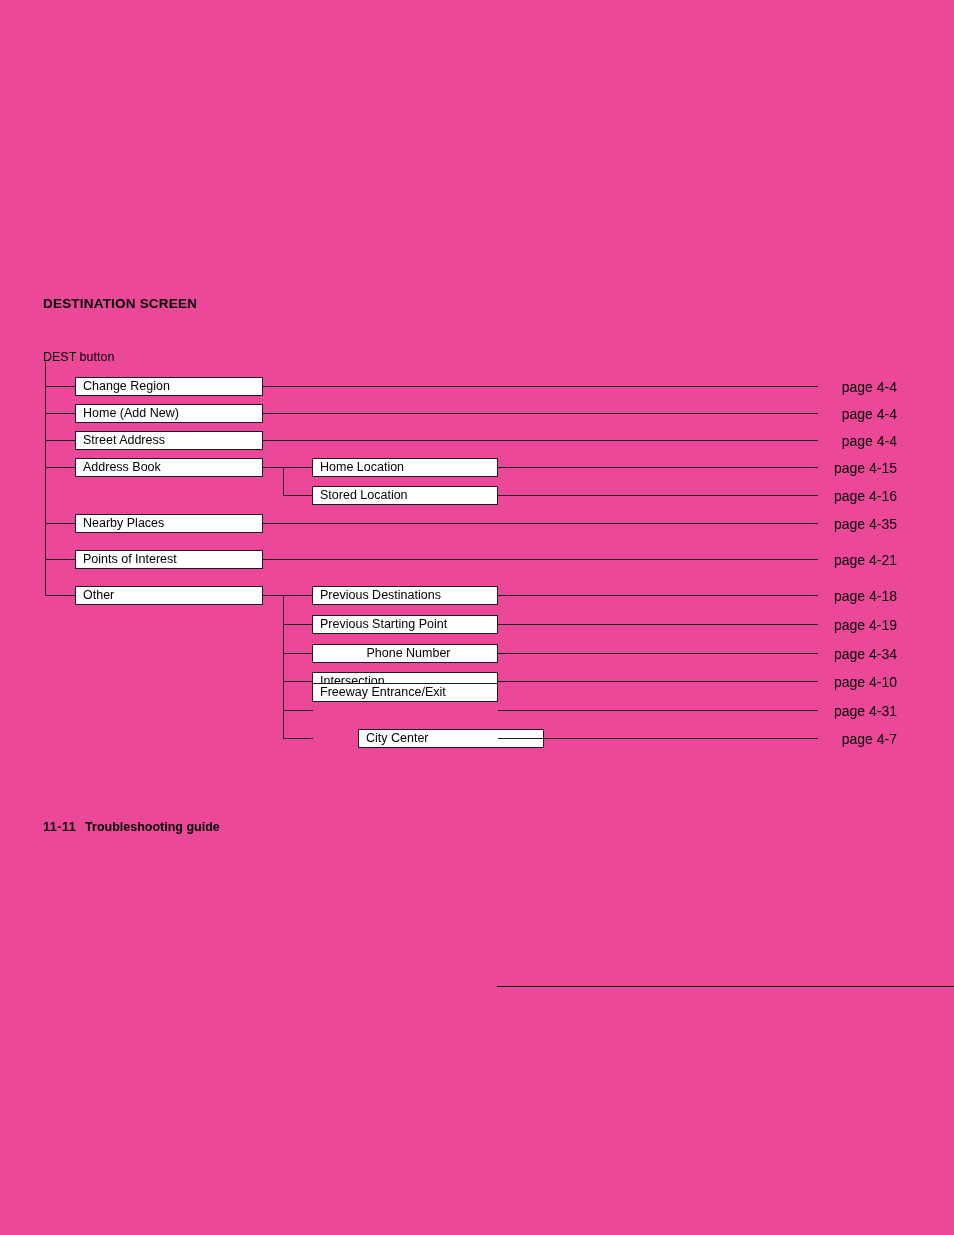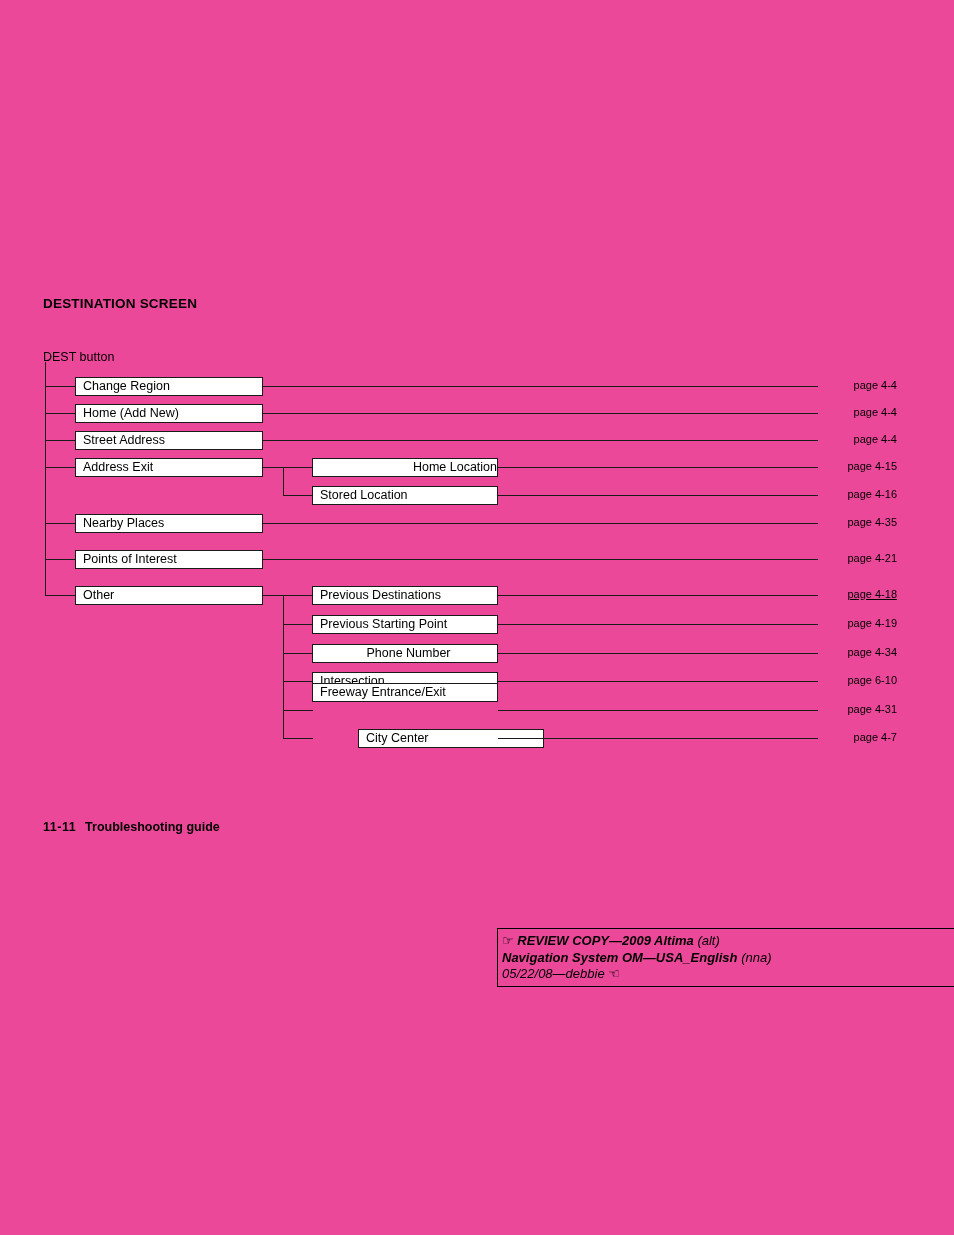--- a/index.html
+++ b/index.html
@@ -74,21 +74,21 @@
     padding-left: 7px;
     white-space: nowrap;
     overflow: hidden;
   }
   .node.level1 { left: 75px;  width: 188px; }
   .node.level2 { left: 312px; width: 186px; }
 
   
   .pageref {
     position: absolute;
-    font-size: 11px;
+    font-size: 14px;
     white-space: nowrap;
     text-align: right;
     right: 57px;
   }
 
   
   #footer-folio {
     position: absolute;
     left: 43px;
     top: 820px;
@@ -156,40 +156,40 @@
     <div class="hline" style="left:45px; top:523px; width:31px;"></div>
     <div class="hline" style="left:45px; top:559px; width:31px;"></div>
     <div class="hline" style="left:45px; top:595px; width:31px;"></div>
 
     <div class="node level1" style="top:377px;">Change Region</div>
 
     <div class="node level1" style="top:404px;">Home (Add New)</div>
 
     <div class="node level1" style="top:431px;">Street Address</div>
 
-    <div class="node level1" style="top:458px;">Address Exit</div>
+    <div class="node level1" style="top:458px;">Address Book</div>
 
     <div class="node level1" style="top:514px;">Nearby Places</div>
 
     <div class="node level1" style="top:550px;">Points of Interest</div>
 
     <div class="node level1" style="top:586px;">Other</div>
 
     <div class="hline" style="left:263px; top:386px; width:555px;"></div>
     <div class="hline" style="left:263px; top:413px; width:555px;"></div>
     <div class="hline" style="left:263px; top:440px; width:555px;"></div>
     <div class="hline" style="left:263px; top:523px; width:555px;"></div>
     <div class="hline" style="left:263px; top:559px; width:555px;"></div>
 
     <div class="hline" style="left:263px; top:467px; width:20px;"></div>
     <div class="vline" style="left:283px; top:467px; height:28px;"></div>
     <div class="hline" style="left:283px; top:467px; width:30px;"></div>
     <div class="hline" style="left:283px; top:495px; width:30px;"></div>
 
-    <div class="node level2" style="top:458px;text-align:right;">Home Location</div>
+    <div class="node level2" style="top:458px;">Home Location</div>
     <div class="node level2" style="top:486px;">Stored Location</div>
 
     <div class="hline" style="left:498px; top:467px; width:320px;"></div>
     <div class="hline" style="left:498px; top:495px; width:320px;"></div>
 
     <div class="hline" style="left:263px; top:595px; width:20px;"></div>
     <div class="vline" style="left:283px; top:595px; height:143px;"></div>
     <div class="hline" style="left:283px; top:595px;  width:30px;"></div>
     <div class="hline" style="left:283px; top:624px;  width:30px;"></div>
     <div class="hline" style="left:283px; top:653px;  width:30px;"></div>
@@ -211,33 +211,28 @@
     <div class="hline" style="left:498px; top:710px; width:320px;"></div>
     <div class="hline" style="left:498px; top:738px; width:320px;"></div>
 
     <div class="pageref" style="top:379px;">page 4-4</div>
     <div class="pageref" style="top:406px;">page 4-4</div>
     <div class="pageref" style="top:433px;">page 4-4</div>
     <div class="pageref" style="top:460px;">page 4-15</div>
     <div class="pageref" style="top:488px;">page 4-16</div>
     <div class="pageref" style="top:516px;">page 4-35</div>
     <div class="pageref" style="top:552px;">page 4-21</div>
-    <div class="pageref" style="top:588px;text-decoration:underline;">page 4-18</div>
+    <div class="pageref" style="top:588px;">page 4-18</div>
     <div class="pageref" style="top:617px;">page 4-19</div>
     <div class="pageref" style="top:646px;">page 4-34</div>
-    <div class="pageref" style="top:674px;">page 6-10</div>
+    <div class="pageref" style="top:674px;">page 4-10</div>
     <div class="pageref" style="top:703px;">page 4-31</div>
     <div class="pageref" style="top:731px;">page 4-7</div>
 
   </div>
 
   <div id="footer-folio">
     <span class="folio-num">11-11</span><span class="folio-text">Troubleshooting guide</span>
   </div>
 
-  <div id="review-stamp">
-    <div class="ln"><span class="hand">☞</span> <span class="b-i">REVIEW COPY—2009 Altima</span> <span class="reg">(alt)</span></div>
-    <div class="ln"><span class="b-i">Navigation System OM—USA_English</span> <span class="reg">(nna)</span></div>
-    <div class="ln"><span class="i">05/22/08—debbie</span> <span class="hand">☜</span></div>
-  </div>
   <div id="stamp-rule"></div>
 
 </div>
 
 </body></html>

